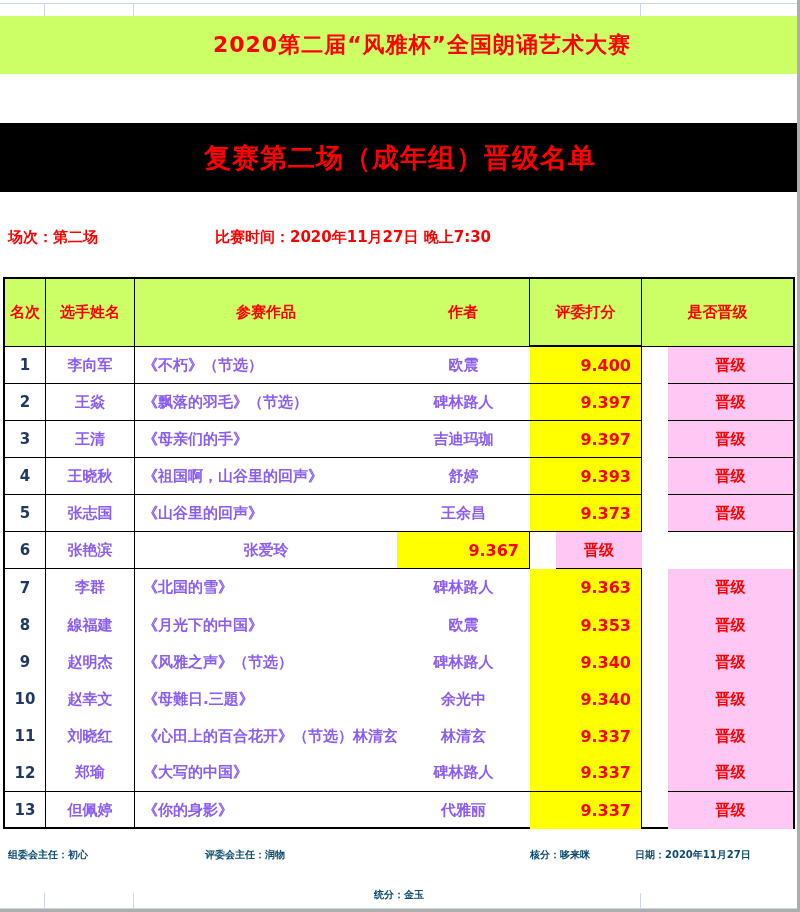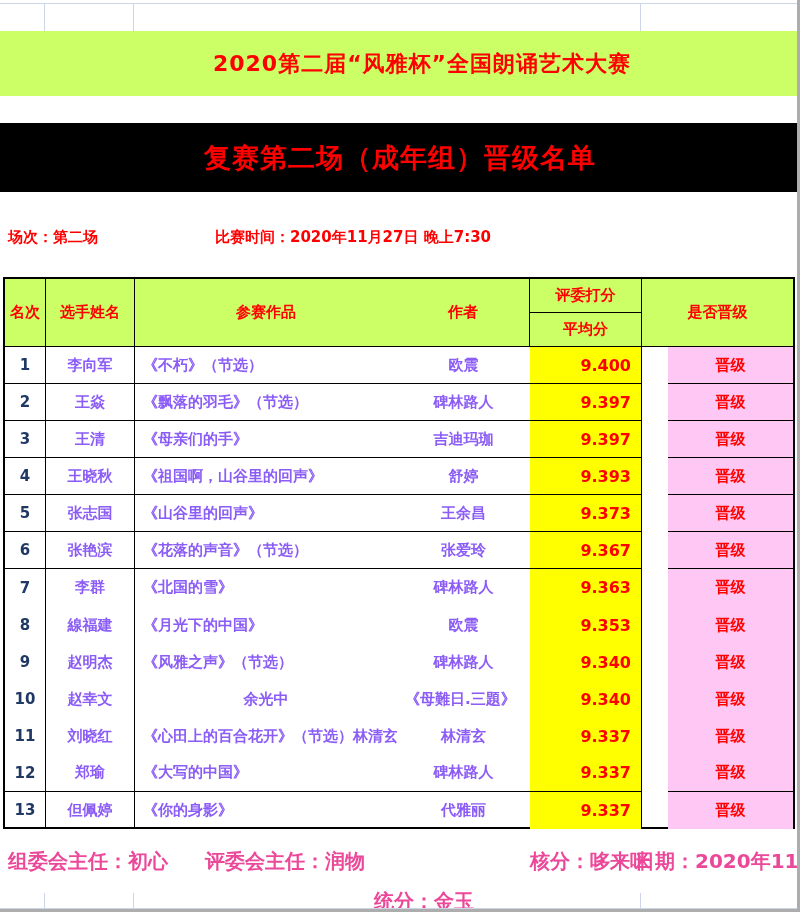--- a/index.html
+++ b/index.html
@@ -7,21 +7,21 @@
   body { font-family:"DejaVu Sans", sans-serif; }
   .sheet { position:relative; width:800px; height:912px; background:#ffffff; overflow:hidden; }
 
   
   .gl { position:absolute; background:#cdd5e8; }
   .gl-h { height:1px; left:0; width:800px; }
   .gl-v { width:1px; }
 
   
   .banner { position:absolute; left:0; width:800px; display:flex; align-items:center; justify-content:center; font-weight:bold; }
-  .banner-green { top:31px; height:65px; background:#ccff66; color:#ff0000; font-size:22px; letter-spacing:1px;padding-left:44px; }
+  .banner-green { top:16px; height:58px; background:#ccff66; color:#ff0000; font-size:22px; letter-spacing:1px;padding-left:44px; }
   .banner-yellow { top:123px; height:69px; background:#000000; color:#ff0000; font-size:27px; letter-spacing:1px; }
 
   
   .info-line { position:absolute; top:228px; left:0; width:764px; height:24px; color:#ff0000; font-weight:bold; font-size:15px; }
   .info-session { position:absolute; left:8px; top:0; }
   .info-time { position:absolute; left:215px; top:0; }
 
   
   .tbl { position:absolute; left:3px; top:277px; width:792px; height:552px; border:2px solid #000; background:#fff; }
   .thead { display:grid; grid-template-columns:41px 89px 262px 133px 112px 1fr; height:68px; background:#ccff66; color:#ff0000; font-weight:bold; font-size:15px; border-bottom:1.5px solid #000; }
@@ -33,21 +33,21 @@
   .cell-work { justify-content:flex-start; padding-left:8px; }
   .cell-rank { color:#1f3864; }
   .cell-name, .cell-work, .cell-author { color:#8b5cf6; }
   .cell-score { background:#ffff00; color:#ff0000; justify-content:flex-end; padding-right:10px; font-size:16px; }
   .cell-status { background:#ffc8f4; color:#ff0000;margin-left:26px; }
   .hdr-score-stack { display:flex; flex-direction:column; }
   .hdr-score-top, .hdr-score-bottom { flex:1; display:flex; align-items:center; justify-content:center; }
   .hdr-score-top { border-bottom:1.5px solid #000; }
 
   
-  .footer-line { position:absolute; top:848px; left:0; width:644px; height:24px; color:#ec4899; font-weight:bold; font-size:20px; }
+  .footer-line { position:absolute; top:848px; left:0; width:644px; height:24px; color:#0c4a6e; font-weight:bold; font-size:10px; }
   .footer-line span { position:absolute; top:0; white-space:nowrap; }
   .f0 { left:8px; } .f1 { left:205px; } .f2 { left:374px;margin-top:40px; } .f3 { left:530px; } .f4 { left:635px; }
 
   
   .edge-right { position:absolute; right:0; top:0; width:3px; height:912px; background:#adadad; z-index:9; }
   .edge-bottom { position:absolute; left:0; bottom:0; width:800px; height:3px; background:#adadad; z-index:9; }
 </style>
 </head>
 <body>
 
@@ -72,21 +72,20 @@
   </div>
 
   <div class="tbl">
     <div class="thead">
       <div class="cell br">名次</div>
       <div class="cell br">选手姓名</div>
       <div class="cell">参赛作品</div>
       <div class="cell br">作者</div>
       <div class="hdr-score-stack br">
         <div class="hdr-score-top">评委打分</div>
-        <div class="hdr-score-bottom">平均分</div>
       </div>
       <div class="cell">是否晋级</div>
     </div>
     <div class="tbody" id="rows-container">
   <div class="trow rule-below">
     <div class="cell cell-rank br">1</div>
     <div class="cell cell-name br">李向军</div>
     <div class="cell cell-work">《不朽》（节选）</div>
     <div class="cell cell-author">欧震</div>
     <div class="cell cell-score br">9.400</div>
@@ -125,21 +124,20 @@
     <div class="cell cell-name br">张志国</div>
     <div class="cell cell-work">《山谷里的回声》</div>
     <div class="cell cell-author">王余昌</div>
     <div class="cell cell-score br">9.373</div>
     <div class="cell cell-status">晋级</div>
   </div>
 
   <div class="trow rule-below">
     <div class="cell cell-rank br">6</div>
     <div class="cell cell-name br">张艳滨</div>
-    <div class="cell cell-work">《花落的声音》（节选）</div>
     <div class="cell cell-author">张爱玲</div>
     <div class="cell cell-score br">9.367</div>
     <div class="cell cell-status">晋级</div>
   </div>
 
   <div class="trow">
     <div class="cell cell-rank br">7</div>
     <div class="cell cell-name br">李群</div>
     <div class="cell cell-work">《北国的雪》</div>
     <div class="cell cell-author">碑林路人</div>
@@ -161,22 +159,22 @@
     <div class="cell cell-name br">赵明杰</div>
     <div class="cell cell-work">《风雅之声》（节选）</div>
     <div class="cell cell-author">碑林路人</div>
     <div class="cell cell-score br">9.340</div>
     <div class="cell cell-status">晋级</div>
   </div>
 
   <div class="trow">
     <div class="cell cell-rank br">10</div>
     <div class="cell cell-name br">赵幸文</div>
+    <div class="cell cell-work">《母難日.三題》</div>
     <div class="cell cell-author">余光中</div>
-    <div class="cell cell-work">《母難日.三題》</div>
     <div class="cell cell-score br">9.340</div>
     <div class="cell cell-status">晋级</div>
   </div>
 
   <div class="trow">
     <div class="cell cell-rank br">11</div>
     <div class="cell cell-name br">刘晓红</div>
     <div class="cell cell-work">《心田上的百合花开》（节选）林清玄</div>
     <div class="cell cell-author">林清玄</div>
     <div class="cell cell-score br">9.337</div>

